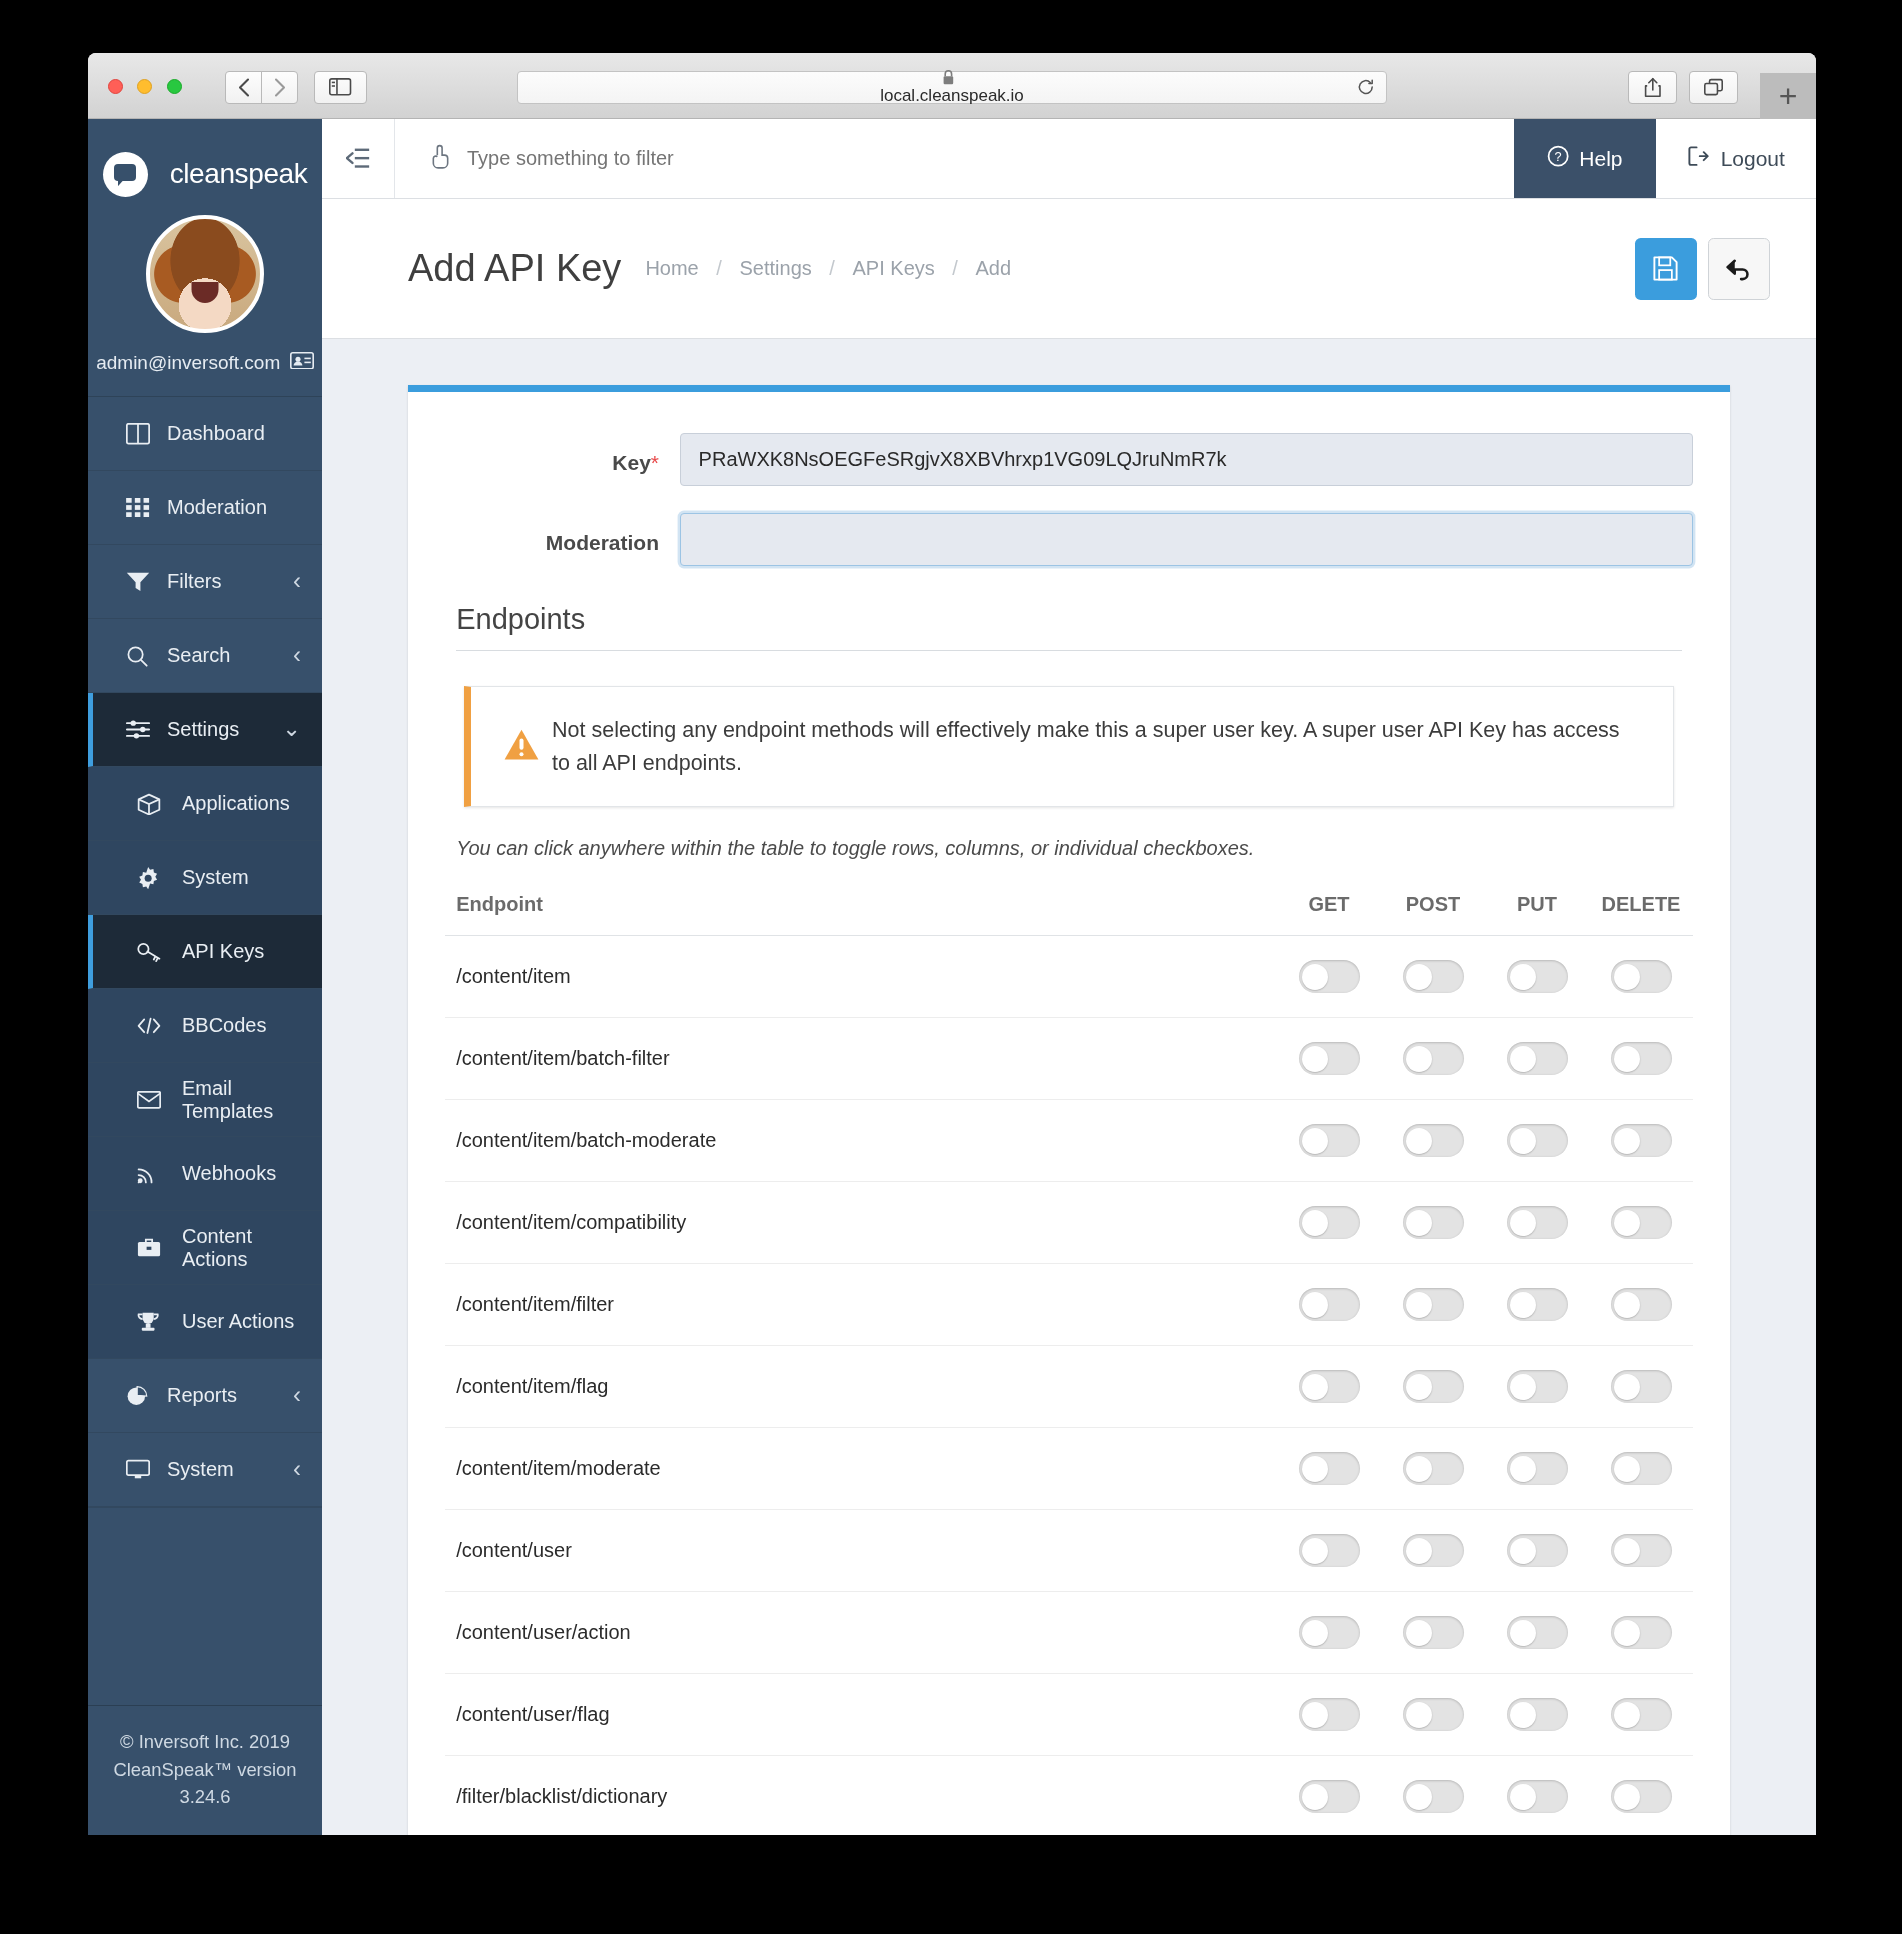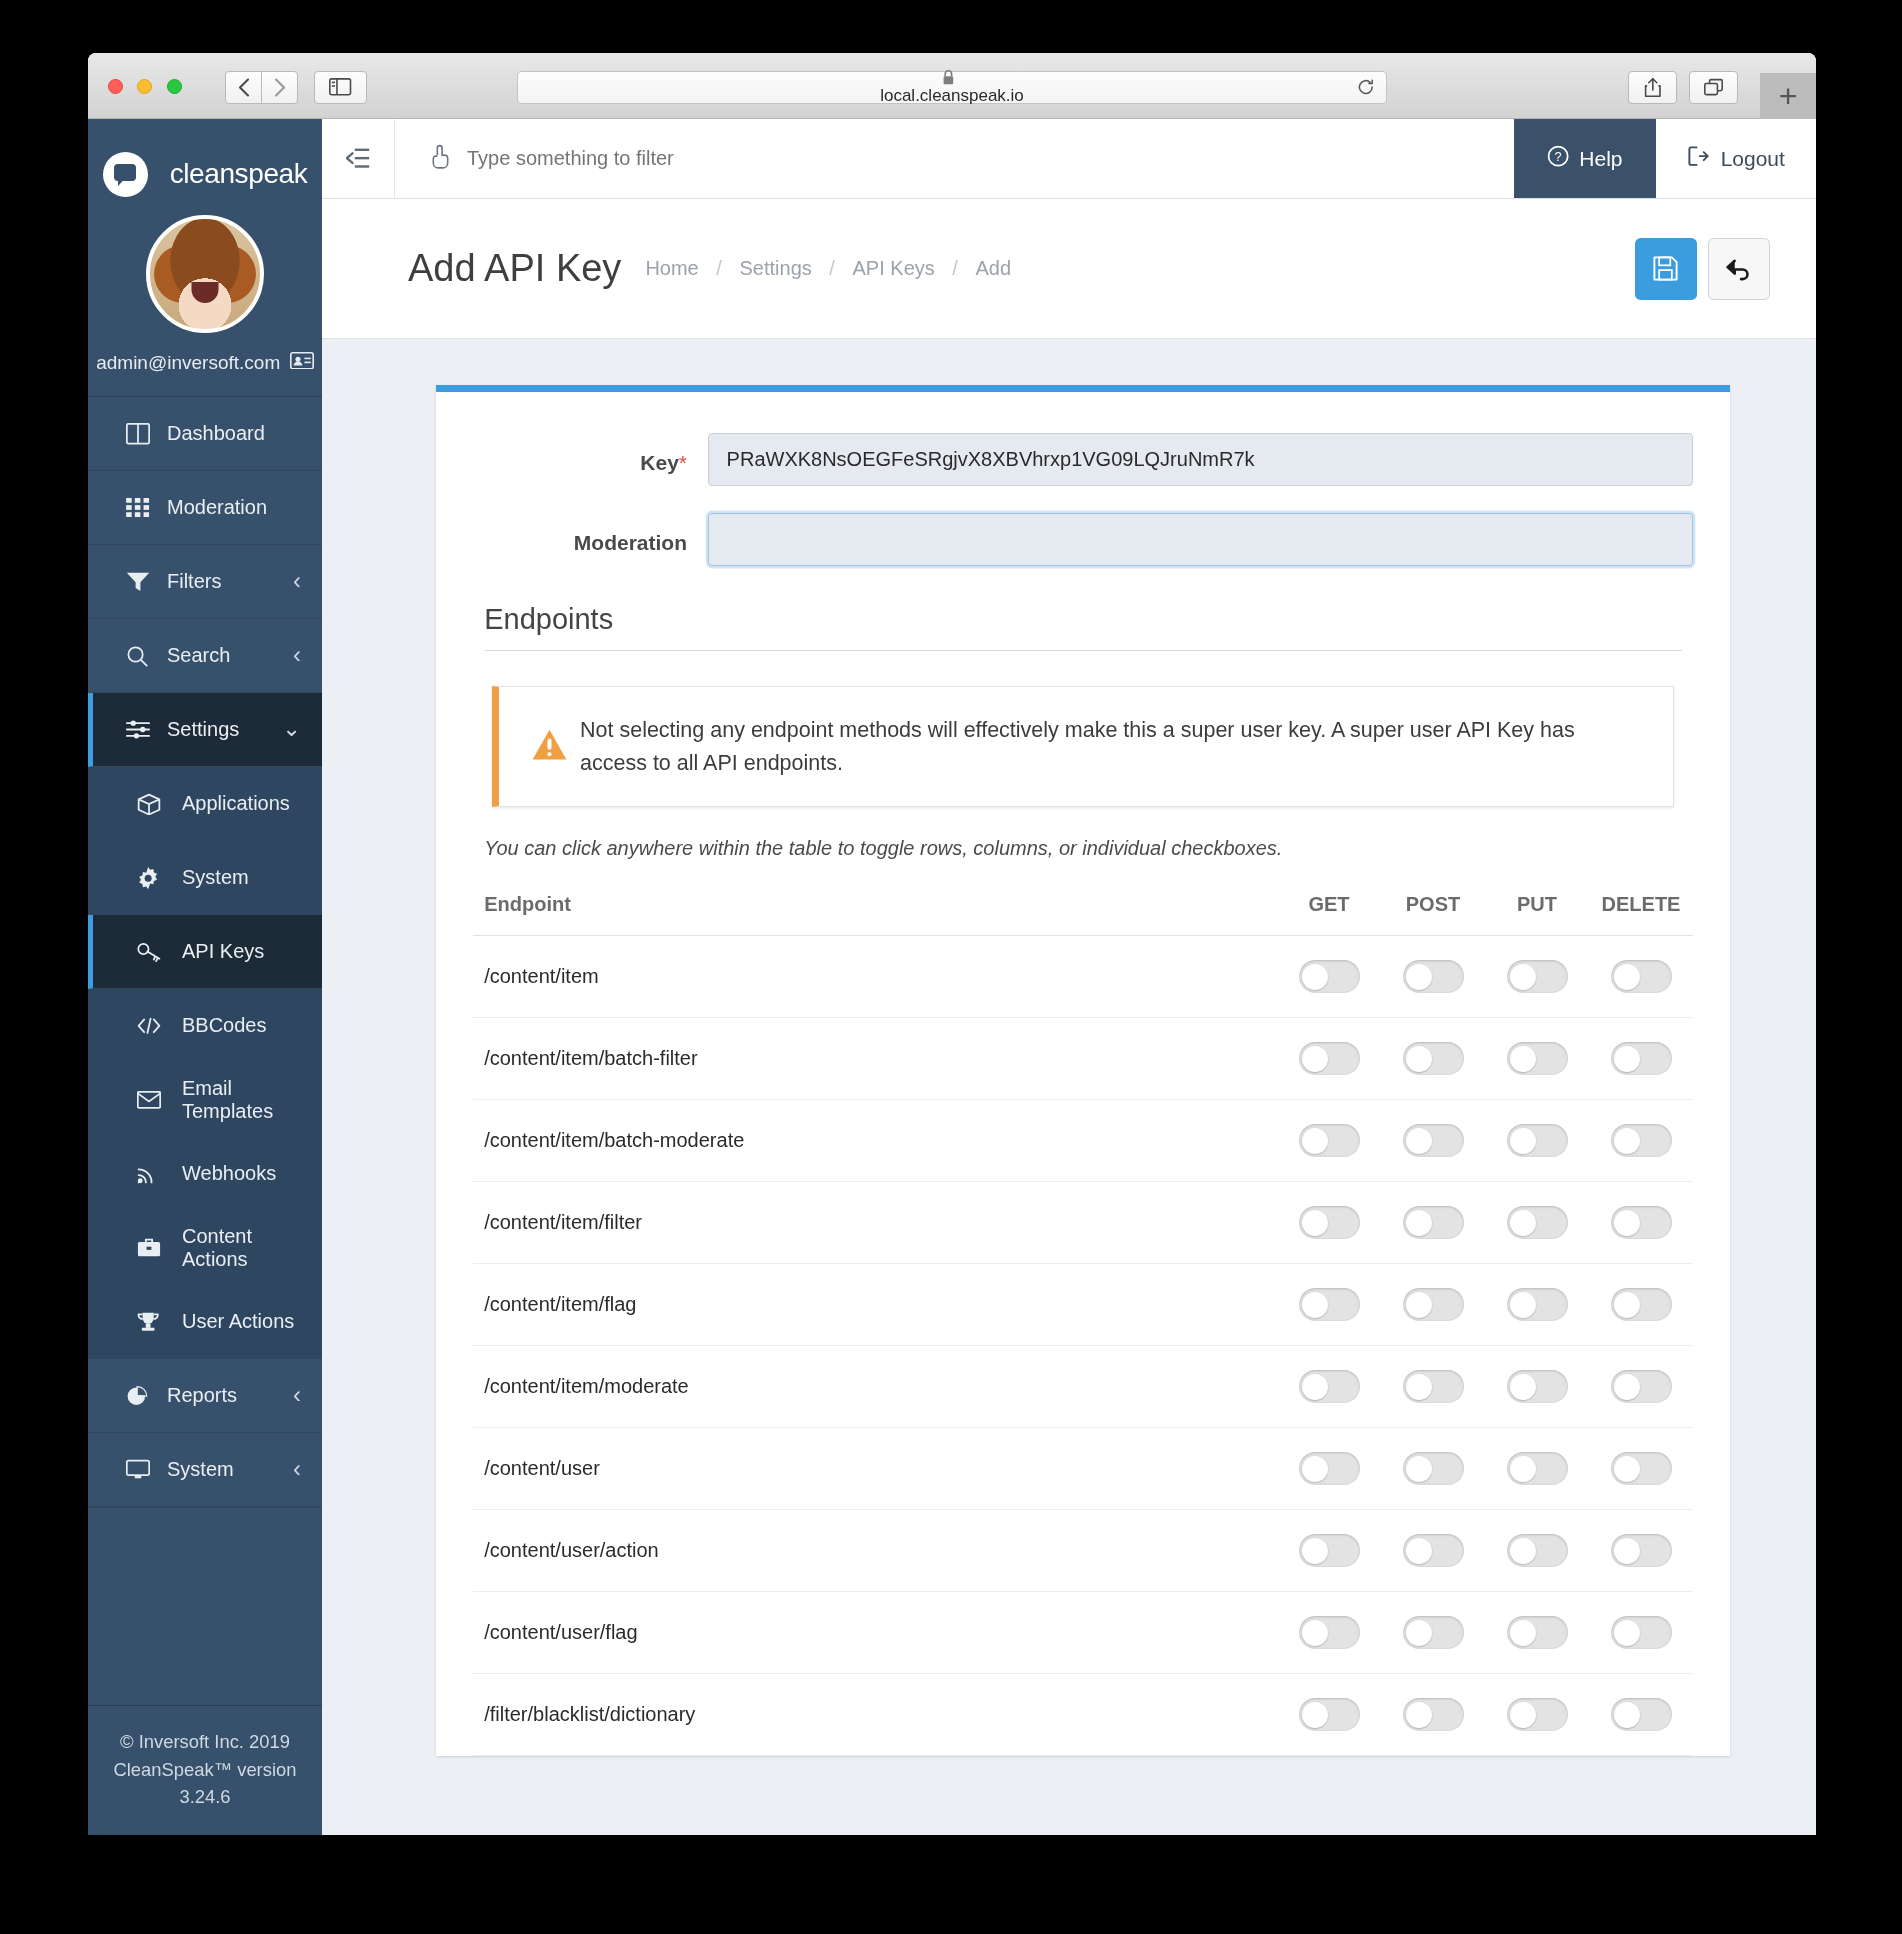--- a/index.html
+++ b/index.html
@@ -182,21 +182,21 @@
   #breadcrumb { display: flex; align-items: baseline; gap: 17.6px; margin-left: 24px; font-size: 20px; color: #9ba2aa; }
   #breadcrumb .sep { color: #c3c8cd; }
   #header-actions { margin-left: auto; display: flex; gap: 11.2px; }
   .hdr-btn {
     width: 62px; height: 62px; border-radius: 5.6px;
     display: flex; align-items: center; justify-content: center;
   }
   #save-button { background: #3b9ddd; color: #fff; }
   #cancel-button { background: #f7f7f7; border: 0.8px solid #cfd3d7; color: #1b1b1b; }
 
-  #content-scroll { flex: 1; padding: 46px 86px 8px 86px; overflow: hidden; margin-left: 28px; }
+  #content-scroll { flex: 1; padding: 46px 86px 8px 86px; overflow: hidden; }
   #card {
     background: #fff;
     border-top: 7.2px solid #3b9ddd;
     box-shadow: 0 0.8px 2.4px rgba(0,0,0,.13);
     padding: 41px 37px 0 37px;
     min-height: 958px;
   }
 
   .form-row { display: flex; align-items: flex-start; margin-bottom: 27px; }
   .form-row .lbl {
@@ -643,20 +643,27 @@
                   <td class="m"><span class="toggle"></span></td>
                 </tr>
                 <tr>
                   <td>/content/item/batch-moderate</td>
                   <td class="m"><span class="toggle"></span></td>
                   <td class="m"><span class="toggle"></span></td>
                   <td class="m"><span class="toggle"></span></td>
                   <td class="m"><span class="toggle"></span></td>
                 </tr>
                 <tr>
+                  <td>/content/item/compatibility</td>
+                  <td class="m"><span class="toggle"></span></td>
+                  <td class="m"><span class="toggle"></span></td>
+                  <td class="m"><span class="toggle"></span></td>
+                  <td class="m"><span class="toggle"></span></td>
+                </tr>
+                <tr>
                   <td>/content/item/filter</td>
                   <td class="m"><span class="toggle"></span></td>
                   <td class="m"><span class="toggle"></span></td>
                   <td class="m"><span class="toggle"></span></td>
                   <td class="m"><span class="toggle"></span></td>
                 </tr>
                 <tr>
                   <td>/content/item/flag</td>
                   <td class="m"><span class="toggle"></span></td>
                   <td class="m"><span class="toggle"></span></td>

